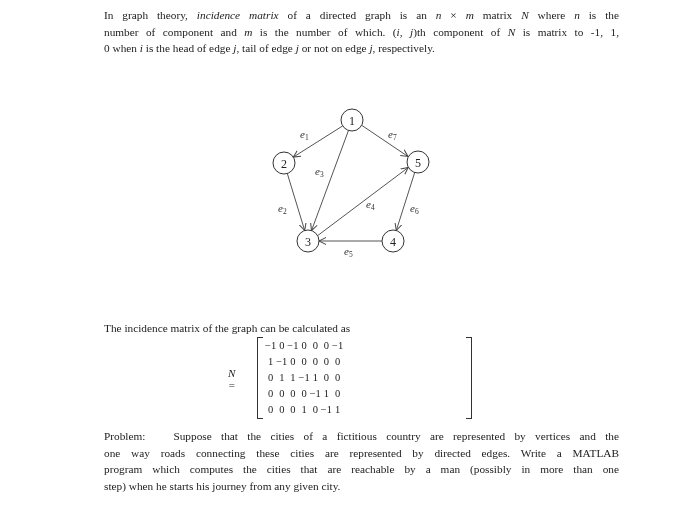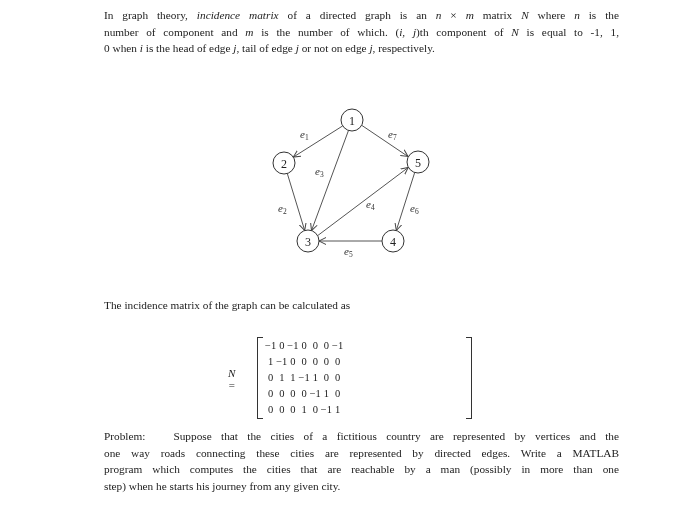--- a/index.html
+++ b/index.html
@@ -4,21 +4,21 @@
 <style>
   html, body { margin: 0; padding: 0; background: #ffffff; }
   body { width: 700px; height: 521px; position: relative; overflow: hidden;
          font-family: "DejaVu Serif", "Liberation Serif", serif; color: #222; }
   .para { position: absolute; left: 104px; width: 515px; font-size: 11.3px; line-height: 16.6px;
           font-family: "Liberation Serif", "DejaVu Serif", serif; text-align: justify; }
   .line { display: block; white-space: nowrap; }
   .justify { text-align: justify; text-align-last: justify; white-space: normal; }
   i, .it { font-style: italic; }
   #intro { top: 7px; }
-  #calc { top: 297px; }
+  #calc { top: 320px; }
   #problem { top: 428px; }
   .indent { padding-left: 20px; }
   #graph { position: absolute; left: 260px; top: 100px; }
   .node-circle { fill: #fff; stroke: #333; stroke-width: 1; }
   .node-text { font-family: "Liberation Serif", serif; font-size: 12px; fill: #222; }
   .edge { stroke: #555; stroke-width: 1; fill: none; }
   .elabel { font-family: "Liberation Serif", serif; font-style: italic; font-size: 11px; fill: #333; }
   .elabel-sub { font-size: 7.5px; font-style: normal; }
   #matrix { position: absolute; left: 228px; top: 337px; font-family: "Liberation Serif", serif; font-size: 10.5px; }
   #matrix-lhs { position: absolute; left: 0; top: 30px; font-style: italic; font-size: 11px; }
@@ -30,21 +30,21 @@
   b { font-weight: normal; }
 </style>
 </head>
 <body>
 
 <div id="intro" class="para">
   <span class="line justify">
     <span>In graph theory, </span><i>incidence matrix</i><span> of a directed graph is an </span><i>n</i><span> × </span><i>m</i><span> matrix </span><i>N</i><span> where </span><i>n</i><span> is the</span>
   </span>
   <span class="line justify">
-    <span>number of component and </span><i>m</i><span> is the number of which. (</span><i>i, j</i><span>)th component of </span><i>N</i><span> is equal to -1, 1,</span>
+    <span>number of component and </span><i>m</i><span> is the number of which. (</span><i>i, j</i><span>)th component of </span><i>N</i><span> is matrix to -1, 1,</span>
   </span>
   <span class="line">
     <span>0 when </span><i>i</i><span> is the head of edge </span><i>j</i><span>, tail of edge </span><i>j</i><span> or not on edge </span><i>j</i><span>, respectively.</span>
   </span>
 </div>
 
 <svg id="graph" width="190" height="165" viewBox="0 0 190 165">
   <defs>
     <marker id="arrow" markerWidth="8" markerHeight="8" refX="7" refY="4" orient="auto" markerUnits="userSpaceOnUse">
       <path d="M0,0.5 L7,4 L0,7.5" fill="none" stroke="#444" stroke-width="1"></path>

